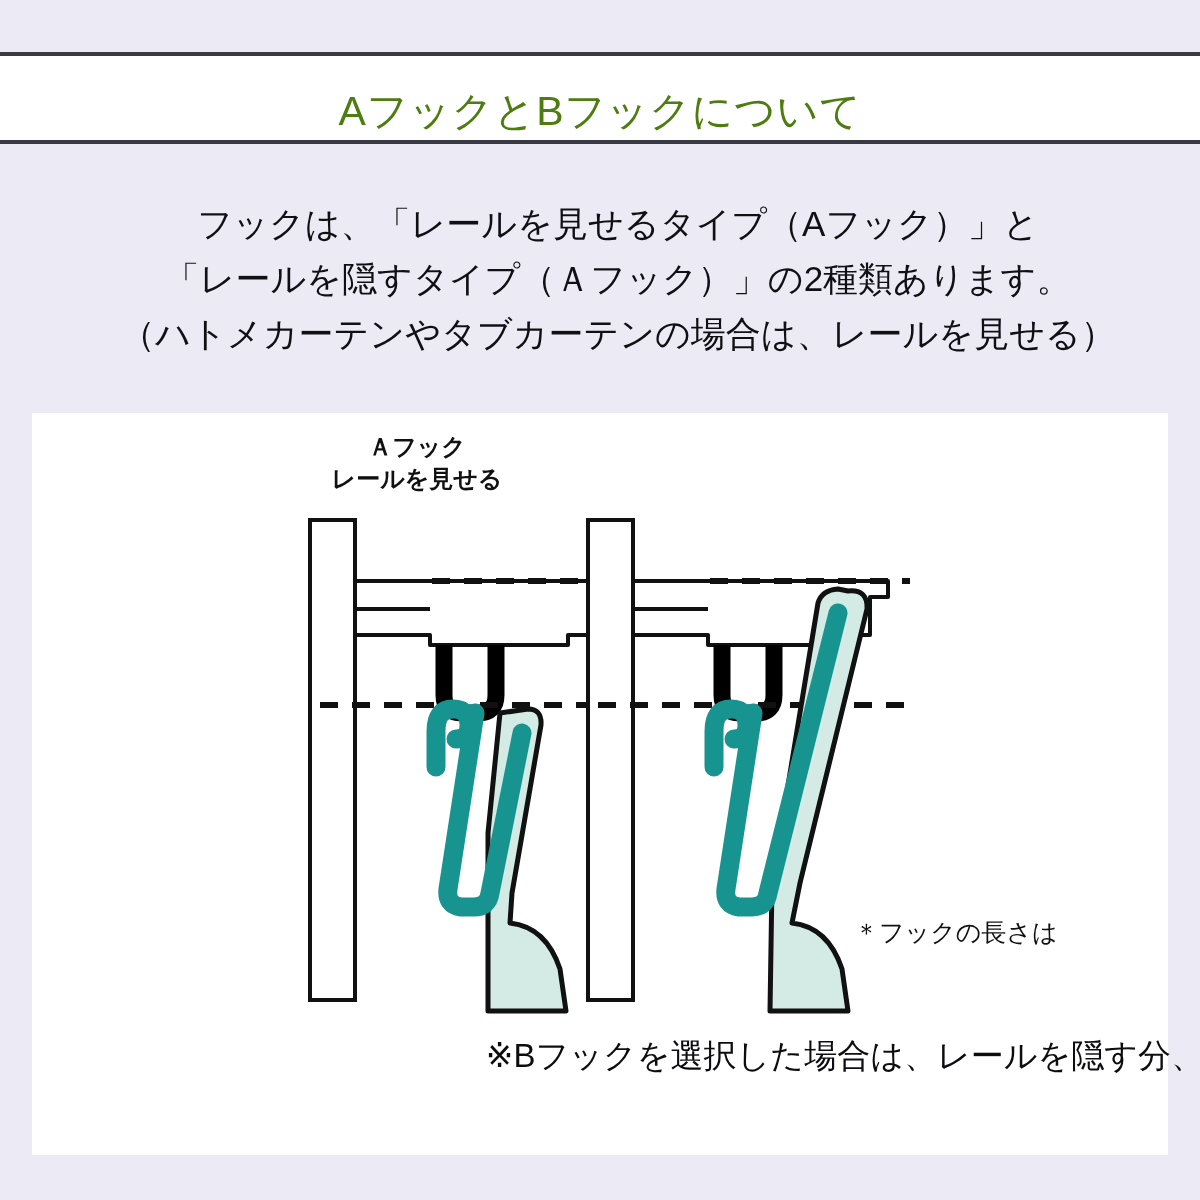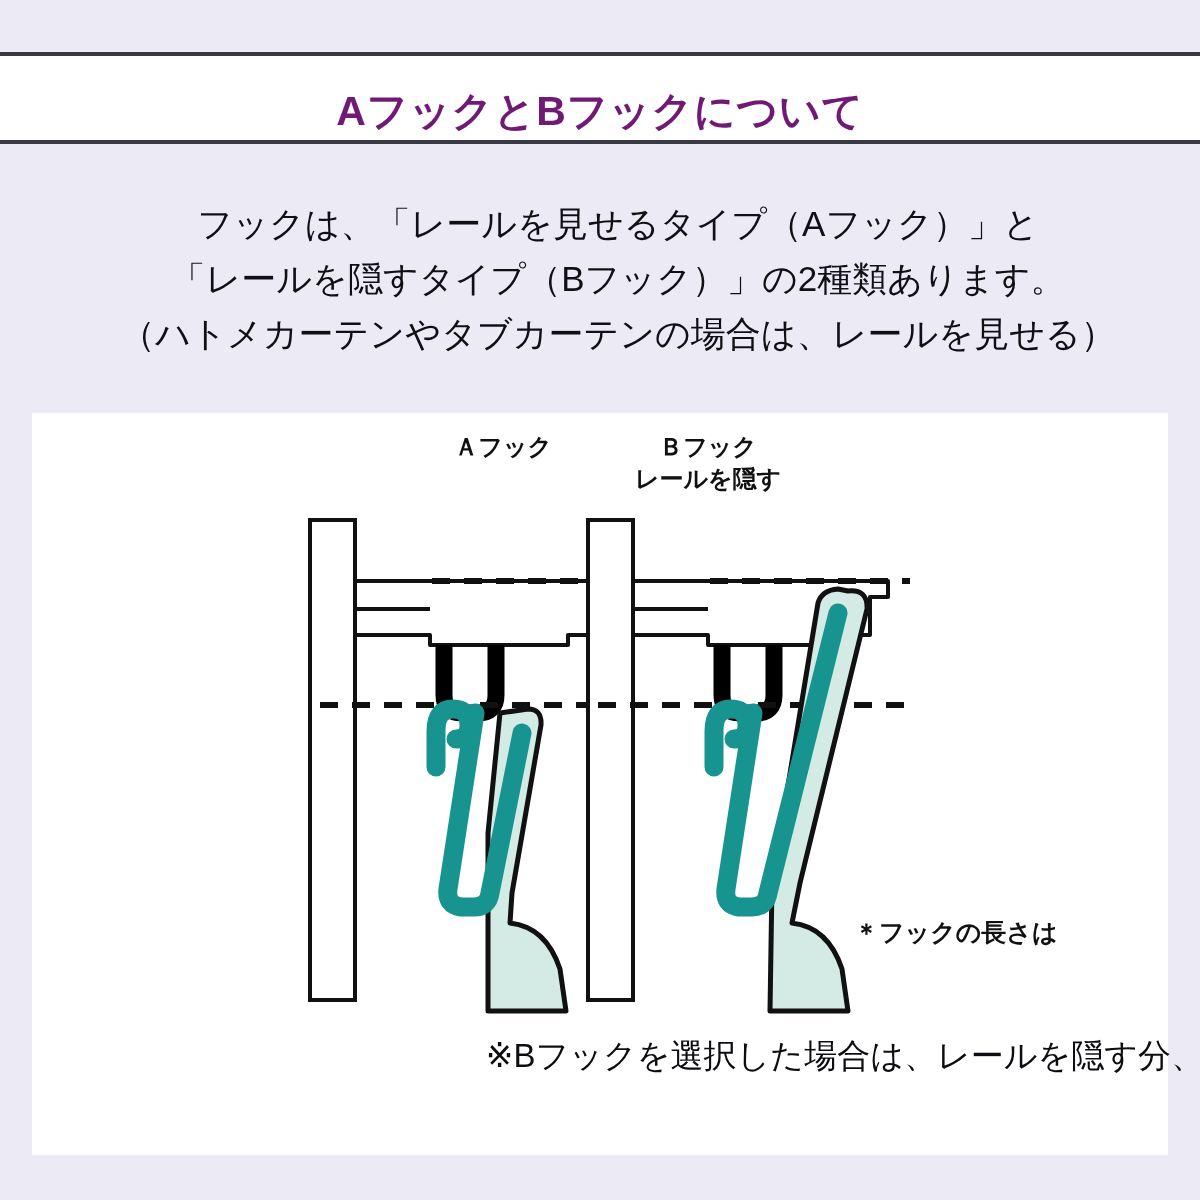--- a/index.html
+++ b/index.html
@@ -25,22 +25,22 @@
     background: #ffffff;
     border-top: 4px solid #3a3a44;
     border-bottom: 4px solid #3a3a44;
     box-sizing: border-box;
     display: flex;
     align-items: center;
     justify-content: center;
   }
   .header-title {
     font-size: 41px;
-    font-weight: bold;
-    color: #701a75;
+    font-weight: normal;
+    color: #4d7c0f;
     letter-spacing: 0.5px;
     line-height: 1;
     white-space: nowrap;
     margin-top: 26px;
   }
 
   
   .intro {
     position: absolute;
     left: 0;
@@ -71,37 +71,37 @@
   .col-label {
     position: absolute;
     text-align: center;
     width: 240px;
     font-size: 24px;
     font-weight: bold;
     color: #111111;
     line-height: 32px;
     white-space: nowrap;
   }
-  .col-label.a { left: 280px; top: 18px; text-align: right; }
+  .col-label.a { left: 265px; top: 18px; }
   .col-label.b { left: 556px; top: 18px; }
 
   
   .diagram-svg {
     position: absolute;
     left: 0;
     top: 0;
   }
 
   
   .hook-note {
     position: absolute;
     left: 822px;
     top: 502px;
     font-size: 25px;
-    font-weight: bold;
+    font-weight: normal;
     color: #111111;
     line-height: 35px;
     white-space: nowrap;
   }
 
   
   .bottom-note {
     position: absolute;
     left: 16px;
     top: 618px;
@@ -119,32 +119,29 @@
 </style>
 </head>
 <body>
 
 <div class="header-band">
   <div class="header-title">AフックとBフックについて</div>
 </div>
 
 <div class="intro">
   <div class="intro-line">フックは、「レールを見せるタイプ（Aフック）」と</div>
-  <div class="intro-line">「レールを隠すタイプ（Bフック）」の2種類あります。</div>
+  <div class="intro-line">「レールを隠すタイプ（Ａフック）」の2種類あります。</div>
   <div class="intro-line">（ハトメカーテンやタブカーテンの場合は、レールを見せる）</div>
 </div>
 
 <div class="panel">
 
   <div class="col-label a">
     <div>Ａフック</div>
-  </div>
-  <div class="col-label b">
-    <div>Ｂフック</div>
-    <div>レールを隠す</div>
+    <div>レールを見せる</div>
   </div>
 
   <svg class="diagram-svg" width="1136" height="640" viewBox="0 0 1136 640">
 
     <g>
 
       <rect x="278" y="107" width="45" height="480" fill="#ffffff" stroke="#111111" stroke-width="4"></rect>
 
       <path d="M 323 168 L 578 168 L 578 184 L 560 184 L 560 222 L 536 222 L 536 232 L 398 232 L 398 222 L 323 222 L 323 206 L 323 168 Z" fill="#ffffff" stroke="#111111" stroke-width="4" stroke-linejoin="round"></path>
 

